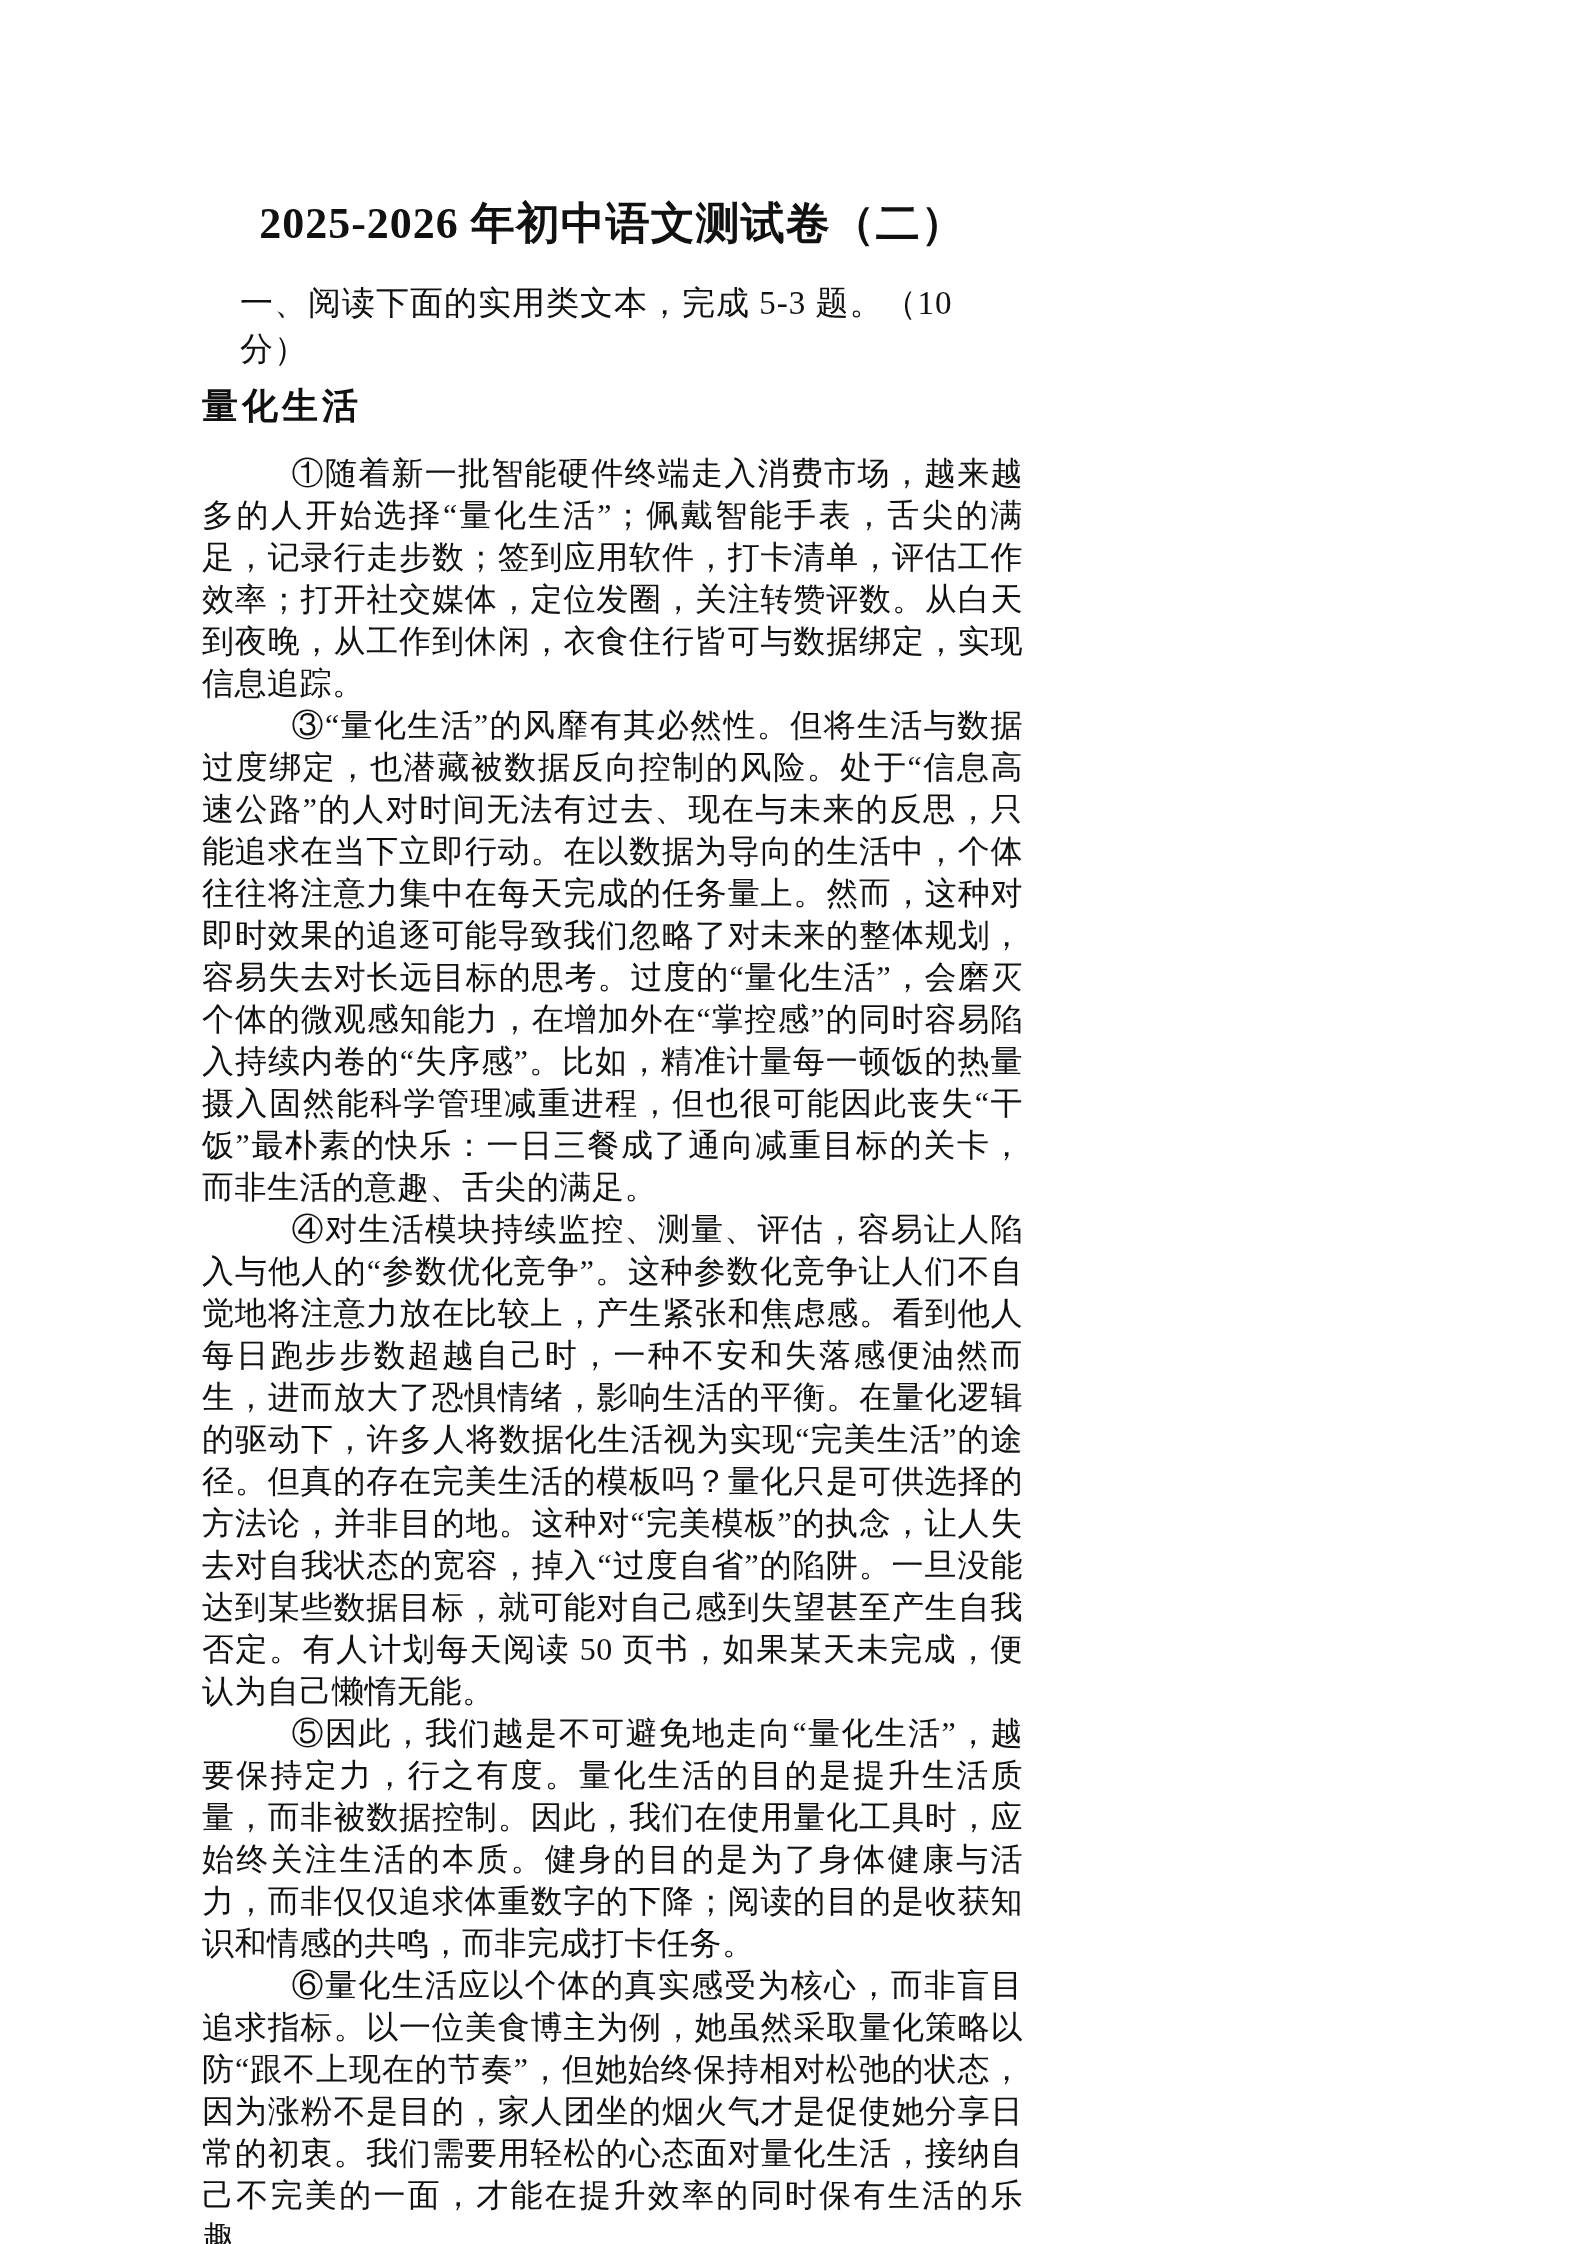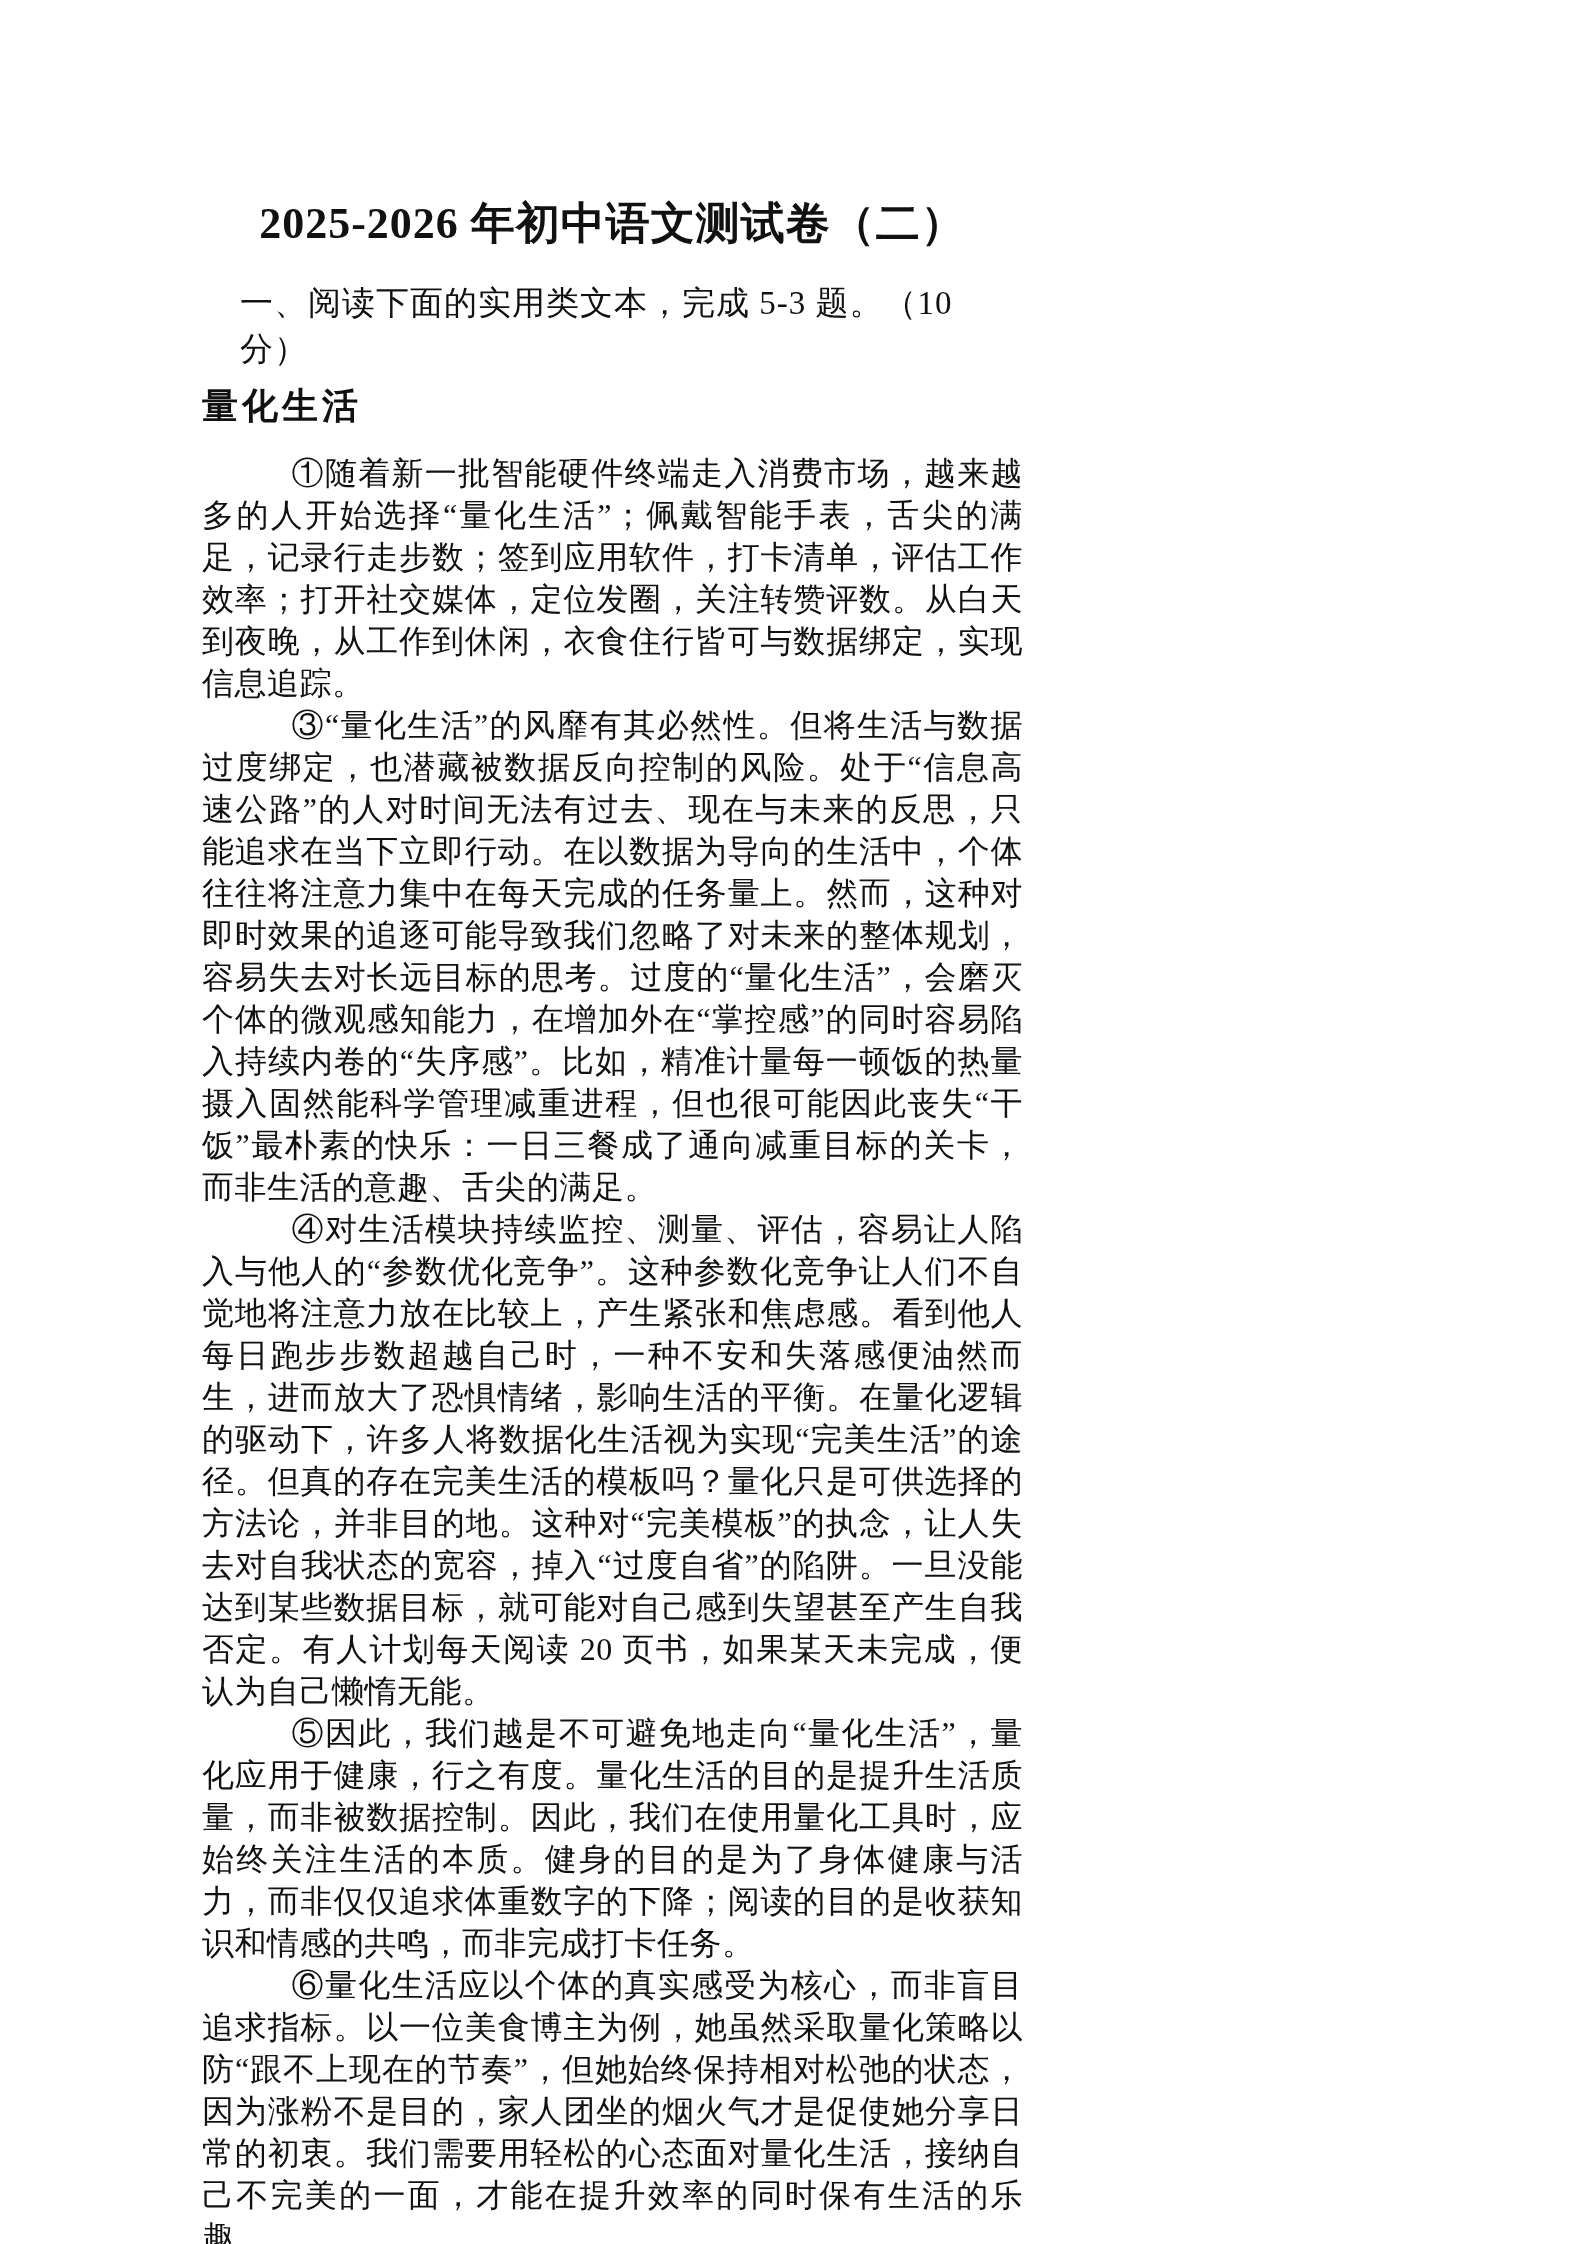--- a/index.html
+++ b/index.html
@@ -63,19 +63,19 @@
 
   <h1 class="exam-title">2025-2026 年初中语文测试卷（二）</h1>
 
   <h2 class="section-heading">一、阅读下面的实用类文本，完成 5-3 题。（10 分）</h2>
 
   <h3 class="article-title">量化生活</h3>
 
   <div class="article-body">
     <p>①随着新一批智能硬件终端走入消费市场，越来越多的人开始选择“量化生活”；佩戴智能手表，舌尖的满足，记录行走步数；签到应用软件，打卡清单，评估工作效率；打开社交媒体，定位发圈，关注转赞评数。从白天到夜晚，从工作到休闲，衣食住行皆可与数据绑定，实现信息追踪。</p>
     <p>③“量化生活”的风靡有其必然性。但将生活与数据过度绑定，也潜藏被数据反向控制的风险。处于“信息高速公路”的人对时间无法有过去、现在与未来的反思，只能追求在当下立即行动。在以数据为导向的生活中，个体往往将注意力集中在每天完成的任务量上。然而，这种对即时效果的追逐可能导致我们忽略了对未来的整体规划，容易失去对长远目标的思考。过度的“量化生活”，会磨灭个体的微观感知能力，在增加外在“掌控感”的同时容易陷入持续内卷的“失序感”。比如，精准计量每一顿饭的热量摄入固然能科学管理减重进程，但也很可能因此丧失“干饭”最朴素的快乐：一日三餐成了通向减重目标的关卡，而非生活的意趣、舌尖的满足。</p>
-    <p>④对生活模块持续监控、测量、评估，容易让人陷入与他人的“参数优化竞争”。这种参数化竞争让人们不自觉地将注意力放在比较上，产生紧张和焦虑感。看到他人每日跑步步数超越自己时，一种不安和失落感便油然而生，进而放大了恐惧情绪，影响生活的平衡。在量化逻辑的驱动下，许多人将数据化生活视为实现“完美生活”的途径。但真的存在完美生活的模板吗？量化只是可供选择的方法论，并非目的地。这种对“完美模板”的执念，让人失去对自我状态的宽容，掉入“过度自省”的陷阱。一旦没能达到某些数据目标，就可能对自己感到失望甚至产生自我否定。有人计划每天阅读 20 页书，如果某天未完成，便认为自己懒惰无能。</p>
-    <p>⑤因此，我们越是不可避免地走向“量化生活”，量化应用于健康，行之有度。量化生活的目的是提升生活质量，而非被数据控制。因此，我们在使用量化工具时，应始终关注生活的本质。健身的目的是为了身体健康与活力，而非仅仅追求体重数字的下降；阅读的目的是收获知识和情感的共鸣，而非完成打卡任务。</p>
+    <p>④对生活模块持续监控、测量、评估，容易让人陷入与他人的“参数优化竞争”。这种参数化竞争让人们不自觉地将注意力放在比较上，产生紧张和焦虑感。看到他人每日跑步步数超越自己时，一种不安和失落感便油然而生，进而放大了恐惧情绪，影响生活的平衡。在量化逻辑的驱动下，许多人将数据化生活视为实现“完美生活”的途径。但真的存在完美生活的模板吗？量化只是可供选择的方法论，并非目的地。这种对“完美模板”的执念，让人失去对自我状态的宽容，掉入“过度自省”的陷阱。一旦没能达到某些数据目标，就可能对自己感到失望甚至产生自我否定。有人计划每天阅读 50 页书，如果某天未完成，便认为自己懒惰无能。</p>
+    <p>⑤因此，我们越是不可避免地走向“量化生活”，越要保持定力，行之有度。量化生活的目的是提升生活质量，而非被数据控制。因此，我们在使用量化工具时，应始终关注生活的本质。健身的目的是为了身体健康与活力，而非仅仅追求体重数字的下降；阅读的目的是收获知识和情感的共鸣，而非完成打卡任务。</p>
     <p>⑥量化生活应以个体的真实感受为核心，而非盲目追求指标。以一位美食博主为例，她虽然采取量化策略以防“跟不上现在的节奏”，但她始终保持相对松弛的状态，因为涨粉不是目的，家人团坐的烟火气才是促使她分享日常的初衷。我们需要用轻松的心态面对量化生活，接纳自己不完美的一面，才能在提升效率的同时保有生活的乐趣。</p>
     <p>⑦正如作家沈从文所写，时间无形无声，无色无臭，需“从日月来去，从草</p>
   </div>
 
 </div>
 
 </body></html>

